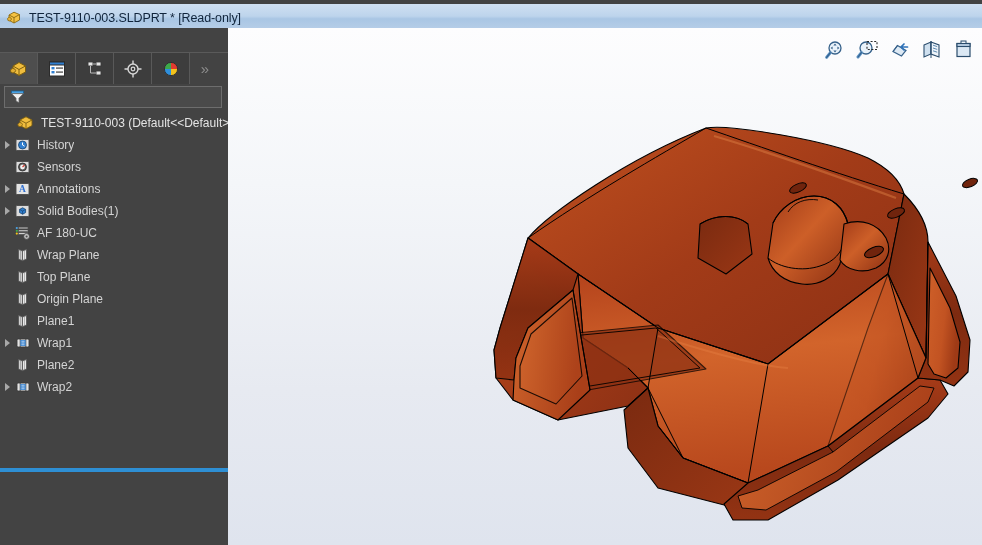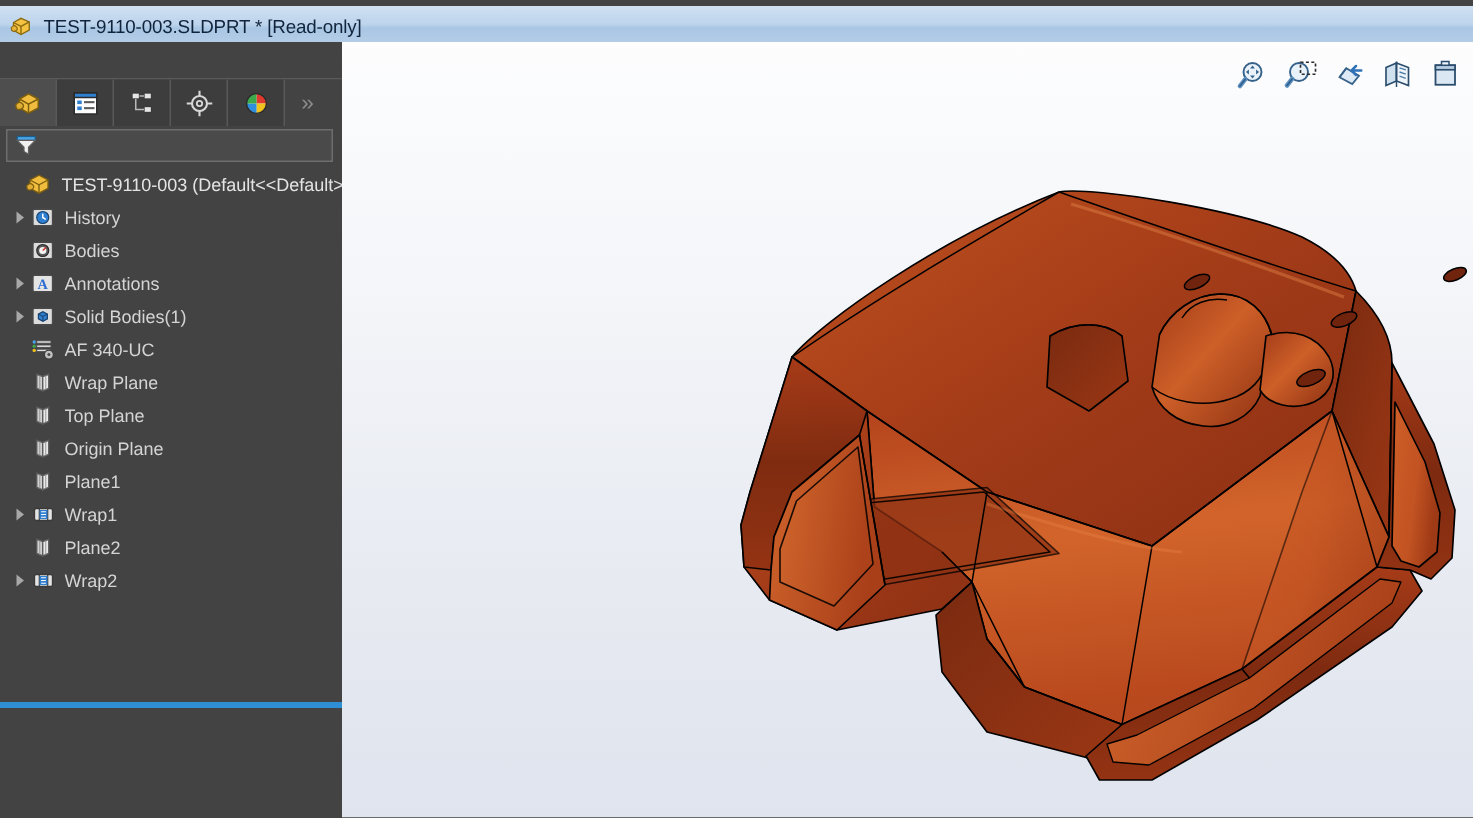--- a/index.html
+++ b/index.html
@@ -71,21 +71,21 @@
   }
   .row .arrow i {
     display:block; width:0; height:0;
     border-top:4px solid transparent; border-bottom:4px solid transparent;
     border-left:5px solid #a8a8a8;
   }
   .row .ico { width:18px; height:18px; flex:0 0 18px; margin-right:5px; position:relative; }
   .row .lbl { overflow:hidden; text-overflow:clip; }
   .row.root { color:#e4e4e4; padding-left:2px; }
   .row.root .ico { width:20px; height:20px; flex:0 0 20px; }
-  .indent-1 { padding-left:6px; }
+  .indent-1 { padding-left:0; }
 
   #rollback-bar {
     position:absolute; left:0; top:440px; width:228px; height:4px;
     background:#2e8fd4;
   }
 
   
   #splitter {
     position:absolute; left:228px; top:466px; width:12px; height:44px;
     background:#434343;
@@ -240,21 +240,21 @@
       <div class="row indent-1">
         <span class="arrow"></span>
         <span class="ico">
           <svg width="18" height="18" viewBox="0 0 18 18">
             <rect x="2" y="3.5" width="13" height="11" rx="1" fill="#dcdcdc" stroke="#4a4a4a" stroke-width="0.9"></rect>
             <circle cx="8.5" cy="9" r="4" fill="#5a5a5a" stroke="#2b2b2b" stroke-width="0.8"></circle>
             <circle cx="8.5" cy="9" r="2.4" fill="#f2f2f2"></circle>
             <path d="M8.5 9 L10.6 7" stroke="#d03a2f" stroke-width="1.1"></path>
           </svg>
         </span>
-        <span class="lbl">Bodies</span>
+        <span class="lbl">Sensors</span>
       </div>
 
       <div class="row indent-1">
         <span class="arrow">
             <i></i>
           </span>
         <span class="ico">
           <svg width="18" height="18" viewBox="0 0 18 18">
             <rect x="2" y="3.5" width="13" height="11" rx="1" fill="#e4e4e4" stroke="#4a4a4a" stroke-width="0.9"></rect>
             <text x="8.5" y="12.4" font-family="Liberation Serif, serif" font-size="9.5" font-weight="bold" fill="#2f6fd1" text-anchor="middle">A</text>
@@ -284,21 +284,21 @@
             <rect x="4.5" y="3.2" width="9.5" height="1.6" fill="#e0e0e0" stroke="#4a4a4a" stroke-width="0.6"></rect>
             <rect x="4.5" y="6" width="9.5" height="1.6" fill="#e0e0e0" stroke="#4a4a4a" stroke-width="0.6"></rect>
             <rect x="4.5" y="8.8" width="9.5" height="1.6" fill="#e0e0e0" stroke="#4a4a4a" stroke-width="0.6"></rect>
             <circle cx="2.8" cy="4" r="1.1" fill="#4aa3e8"></circle>
             <circle cx="2.8" cy="6.8" r="1.1" fill="#3da94a"></circle>
             <circle cx="2.8" cy="9.6" r="1.1" fill="#f2c21c"></circle>
             <circle cx="12.6" cy="12.4" r="3" fill="#bfbfbf" stroke="#3a3a3a" stroke-width="0.8"></circle>
             <circle cx="12.6" cy="12.4" r="1" fill="#4a4a4a"></circle>
           </svg>
         </span>
-        <span class="lbl">AF 340-UC</span>
+        <span class="lbl">AF 180-UC</span>
       </div>
 
       <div class="row indent-1">
         <span class="arrow"></span>
         <span class="ico">
           <svg width="18" height="18" viewBox="0 0 18 18">
             <path d="M4.5 3.5 L8.5 5 L8.5 14.6 L4.5 13 Z" fill="#cfcfcf" stroke="#5a5a5a" stroke-width="0.9"></path>
             <path d="M8.5 5 L12.5 3.5 L12.5 13 L8.5 14.6 Z" fill="#e9e9e9" stroke="#5a5a5a" stroke-width="0.9"></path>
             <path d="M6.5 4.2 L6.5 13.8 M10.5 4.2 L10.5 13.8" stroke="#8f8f8f" stroke-width="0.6"></path>
           </svg>

